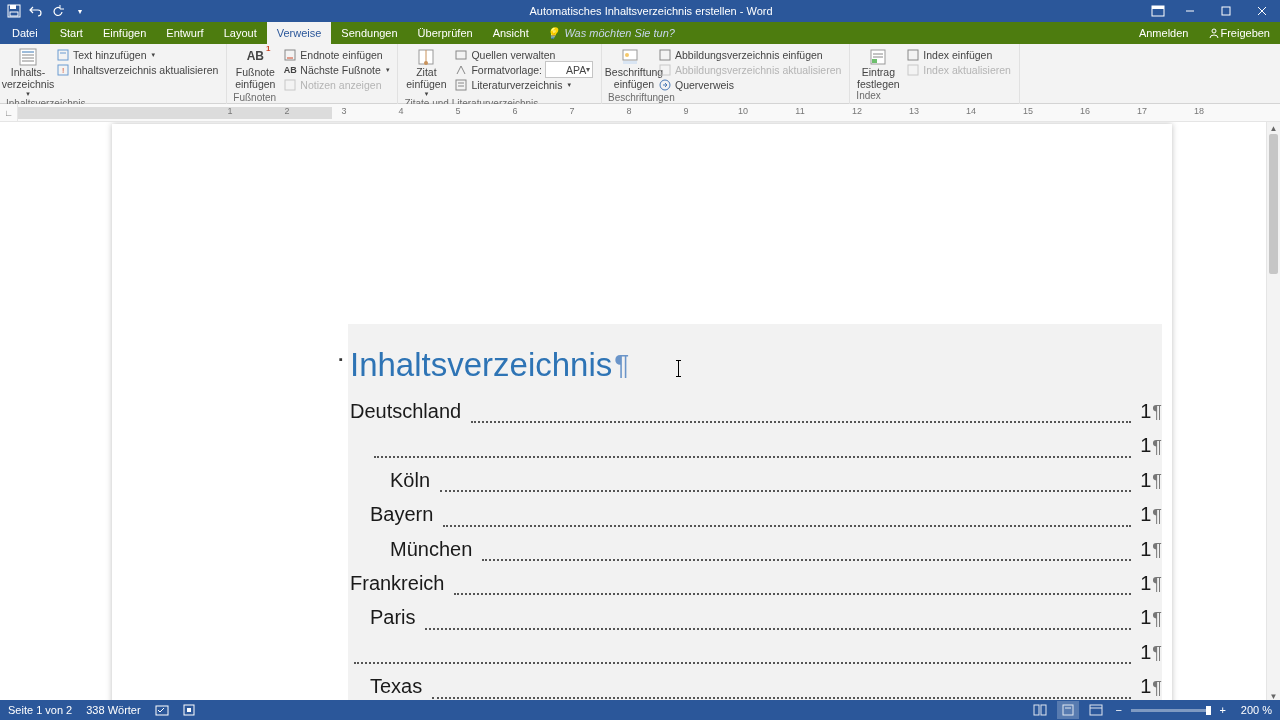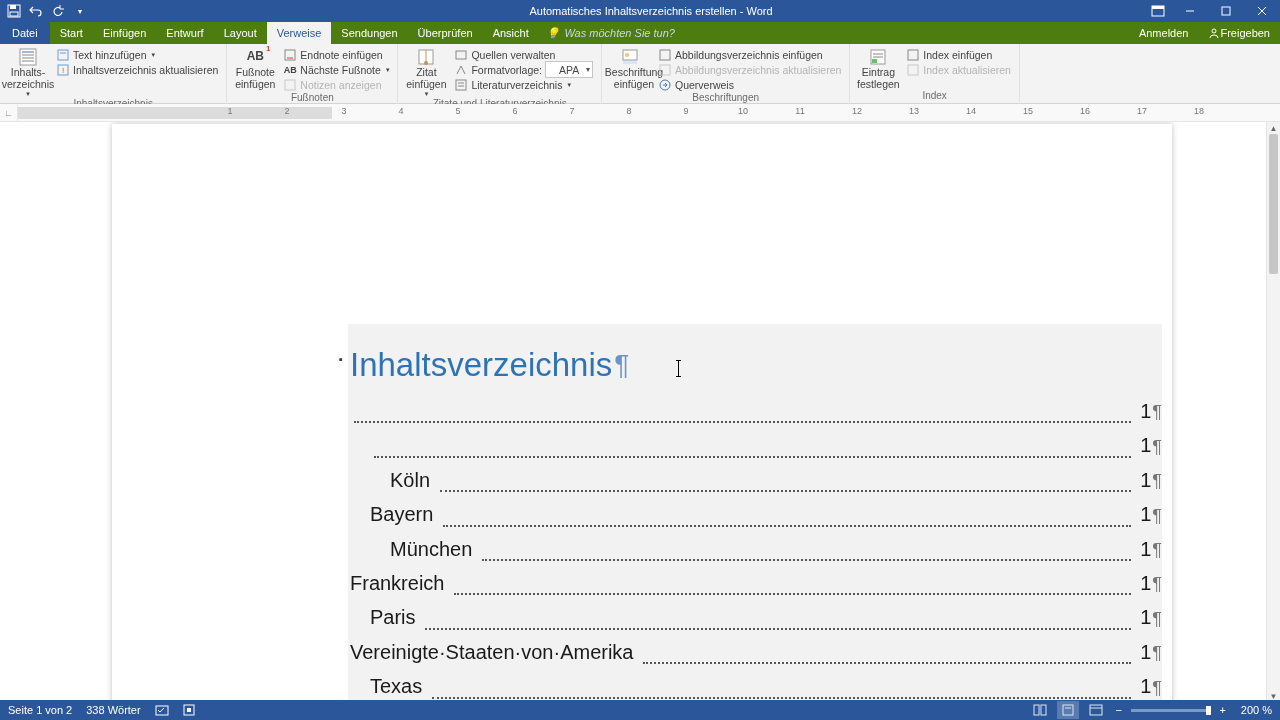--- a/index.html
+++ b/index.html
@@ -21,28 +21,28 @@
 .rtab.active { background: #f3f3f3; color: #2b579a; }
 .tell-me { display:flex; align-items:center; gap:4px; padding: 0 8px; color: #c7d6ec; font-style: italic; }
 .tabsrow .spacer { flex: 1; }
 .signin { padding: 0 10px; display:flex; align-items:center; cursor:pointer; }
 .share-btn { padding: 0 10px; display:flex; align-items:center; cursor:pointer; }
 
 
 .ribbon { height: 60px; background: #f3f3f3; border-bottom: 1px solid #d4d4d4; display: flex; font-size: 10.5px; color: #444; }
 .rgroup { border-right: 1px solid #e1e1e1; padding: 2px 6px 0 6px; display: flex; flex-direction: column; height: 60px; position: relative; }
 .rgroup-body { display: flex; gap: 4px; flex: 1; align-items: flex-start; }
-.rgroup-label { font-size: 10px; color: #6b6b6b; text-align: center; padding-bottom: 9px; white-space: nowrap; }
+.rgroup-label { font-size: 10px; color: #6b6b6b; text-align: left; padding-bottom: 9px; white-space: nowrap; }
 .big-btn { display:flex; flex-direction:column; align-items:center; justify-content:flex-start; width: 44px; padding-top:2px; cursor:pointer; line-height:1.1; text-align:center; }
 .big-btn .ic { width: 20px; height: 18px; display:flex; align-items:center; justify-content:center; margin-bottom:1px; }
 .stack { display:flex; flex-direction:column; gap:0px; padding-top:1px; }
 .small-btn { display:flex; align-items:center; gap:3px; height:15px; cursor:pointer; white-space:nowrap; color:#444; padding: 0 2px; }
 .small-btn.disabled { color:#b4b4b4; cursor:default; }
 .small-btn .mic { width:14px; height:14px; display:flex; align-items:center; justify-content:center; }
-.style-select { height:17px; font-size:10.5px; border:1px solid #c5c5c5; background:#fff; width:48px; display:inline-flex; align-items:center; padding: 0 13px; position:relative; }
+.style-select { height:17px; font-size:10.5px; border:1px solid #c5c5c5; background:#fff; width:48px; display:inline-flex; align-items:center; padding: 0 20px; position:relative; }
 .style-select::after { content:"▾"; font-size:8px; color:#555; position:absolute; right:2px; }
 
 
 .ruler-wrap { height: 18px; background: #f9f9f9; border-bottom: 1px solid #e5e5e5; position:relative; font-size:9px; color:#777; overflow:hidden; display:flex; }
 .ruler-corner { width:18px; height:18px; border-right:1px solid #e5e5e5; display:flex; align-items:center; justify-content:center; font-size:9px; color:#888; }
 .ruler { flex:1; position:relative; }
 .ruler .dark { position:absolute; top:3px; height:12px; background:#dcdcdc; }
 .ruler .num { position:absolute; top:2px; transform:translateX(-50%); }
 
 
@@ -402,20 +402,21 @@
     <div class="toc-shade"></div>
     <div class="anchor-mark">▪</div>
     <div class="text-caret"></div>
     <div class="page-content">
       <div class="toc-title">
         <span>Inhaltsverzeichnis</span>
           <span class="pilcrow">¶</span>
       </div>
       <div class="toc-list" id="toc-list">
           <div class="toc-row">
+            <span class="label">Deutschland&nbsp;</span>
             <span class="spacer-line"></span>
             <span class="pg">&nbsp;1</span>
             <span class="pilc">¶</span>
           </div>
           <div class="toc-row ind1">
             <span class="spacer-line"></span>
             <span class="pg">&nbsp;1</span>
             <span class="pilc">¶</span>
           </div>
           <div class="toc-row ind2">
@@ -442,21 +443,20 @@
             <span class="pg">&nbsp;1</span>
             <span class="pilc">¶</span>
           </div>
           <div class="toc-row ind1">
             <span class="label">Paris&nbsp;</span>
             <span class="spacer-line"></span>
             <span class="pg">&nbsp;1</span>
             <span class="pilc">¶</span>
           </div>
           <div class="toc-row">
-            <span class="label">Vereinigte·Staaten·von·Amerika&nbsp;</span>
             <span class="spacer-line"></span>
             <span class="pg">&nbsp;1</span>
             <span class="pilc">¶</span>
           </div>
           <div class="toc-row ind1">
             <span class="label">Texas&nbsp;</span>
             <span class="spacer-line"></span>
             <span class="pg">&nbsp;1</span>
             <span class="pilc">¶</span>
           </div>

